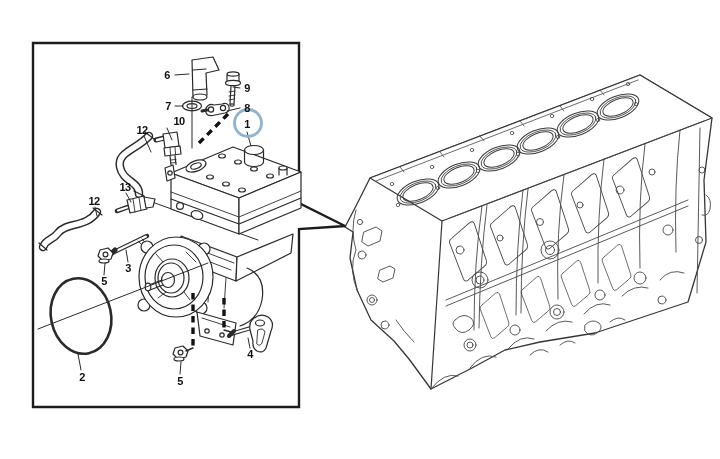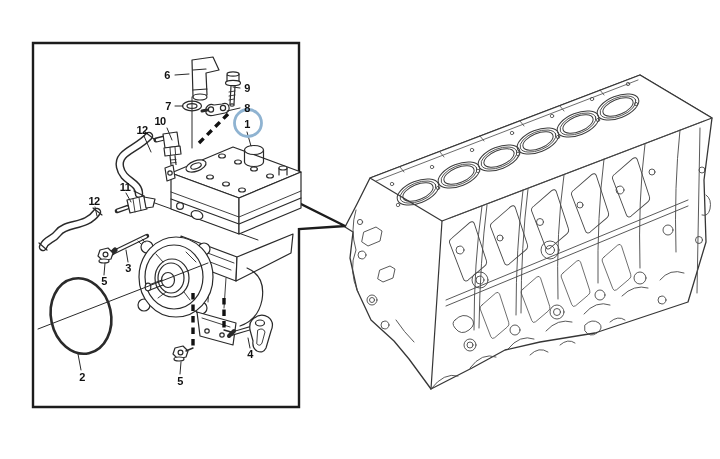--- a/index.html
+++ b/index.html
@@ -357,23 +357,23 @@
         <path d="M706,195 q6,4 4,14 q-2,8 -8,6"></path>
       </g>
     </g>
   </svg>
 
   <span class="callout" style="left:167px;top:75px">6</span>
   <span class="callout" style="left:247px;top:88px">9</span>
   <span class="callout" style="left:168px;top:106px">7</span>
   <span class="callout" style="left:247px;top:108px">8</span>
   <span class="callout" style="left:247px;top:124px">1</span>
-  <span class="callout" style="left:160px;top:121px">10</span>
+  <span class="callout" style="left:179px;top:121px">10</span>
   <span class="callout" style="left:142px;top:130px">12</span>
-  <span class="callout" style="left:125px;top:187px">11</span>
+  <span class="callout" style="left:125px;top:187px">13</span>
   <span class="callout" style="left:94px;top:201px">12</span>
   <span class="callout" style="left:104px;top:281px">5</span>
   <span class="callout" style="left:128px;top:268px">3</span>
   <span class="callout" style="left:82px;top:377px">2</span>
   <span class="callout" style="left:180px;top:381px">5</span>
   <span class="callout" style="left:250px;top:354px">4</span>
 
 </div>
 
 </body></html>

